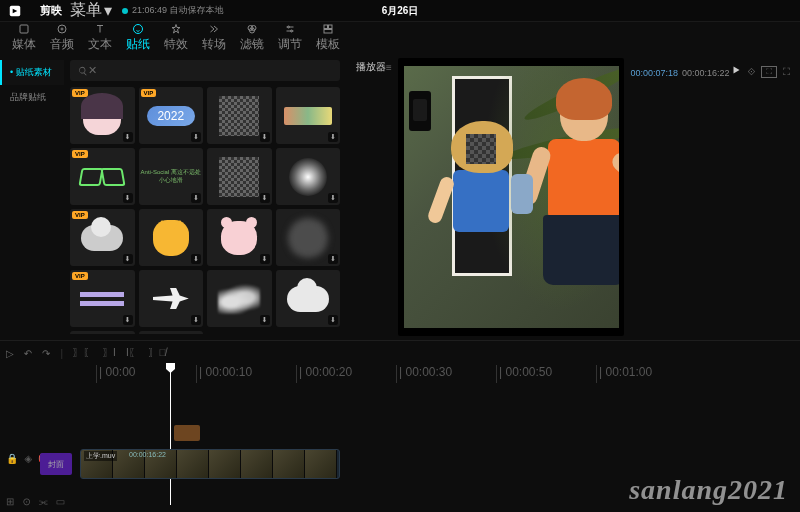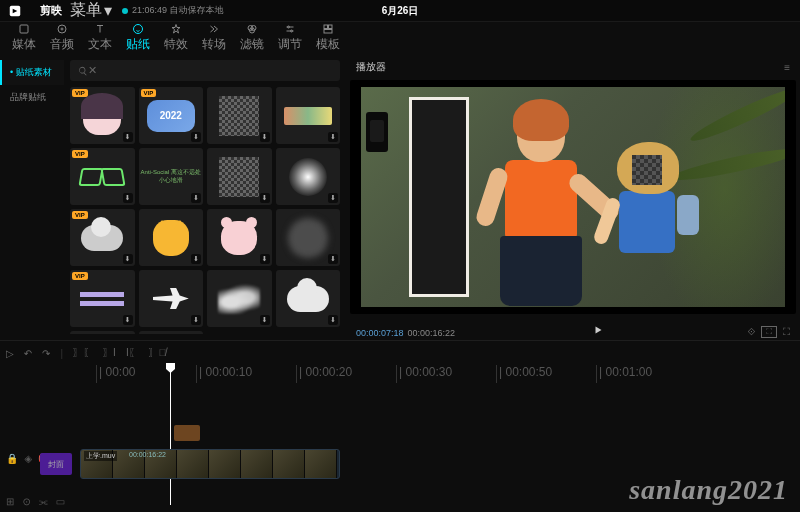--- a/index.html
+++ b/index.html
@@ -23,21 +23,21 @@
 .side-item.active{color:#00e5ff;border-left-color:#00e5ff;background:#111}
 .content{flex:1;padding:6px;display:flex;flex-direction:column}
 .search{display:flex;align-items:center;background:#1a1a1a;border-radius:3px;padding:4px 8px;margin-bottom:6px}
 .search svg{width:10px;height:10px;fill:#666}
 .search input{flex:1;background:none;border:none;color:#ccc;font-size:9px;padding:0 5px;outline:none}
 .clear{cursor:pointer;color:#666;font-size:11px}
 .grid{flex:1;overflow:hidden;display:grid;grid-template-columns:repeat(4,1fr);grid-auto-rows:57px;gap:4px}
 .sticker{background:#1e1e1e;border-radius:3px;position:relative;display:flex;align-items:center;justify-content:center;cursor:pointer}
 .vip{position:absolute;top:2px;left:2px;background:#ffa726;color:#000;font-size:6px;padding:1px 3px;border-radius:2px;font-weight:700}
 .dl{position:absolute;bottom:2px;right:2px;width:10px;height:10px;background:rgba(0,0,0,.6);border-radius:2px;display:flex;align-items:center;justify-content:center;color:#aaa;font-size:7px}
-.preview-panel{flex:1;display:flex;flex-direction:column;padding:2px 4px}
+.preview-panel{flex:1;display:flex;flex-direction:row;padding:2px 4px}
 .preview-header{height:22px;display:flex;align-items:center;padding:0 6px;font-size:10px;color:#ccc;justify-content:space-between}
 .preview-area{flex:1;background:#000;display:flex;align-items:center;justify-content:center;margin:2px 0;border-radius:2px;position:relative;overflow:hidden}
 .video-frame{width:95%;height:94%;background:linear-gradient(135deg,#5a6b4a 0%,#4a5540 35%,#3a4230 100%);position:relative;overflow:hidden}
 .door{position:absolute;left:48px;top:10px;width:60px;height:200px;background:#1a1a1a;border:3px solid #f0ede5}
 .lamp{position:absolute;left:5px;top:25px;width:22px;height:40px;background:#0a0a0a;border-radius:3px}
 .lamp::after{content:"";position:absolute;top:8px;left:4px;width:14px;height:22px;background:#1a1a1a;border-radius:2px}
 .palm{position:absolute;right:0;top:-10px;width:150px;height:280px;background:radial-gradient(ellipse at 60% 40%,rgba(80,110,40,.5) 0%,transparent 60%)}
 .palm::before,.palm::after{content:"";position:absolute;background:linear-gradient(90deg,#3a5020,#4a6028);border-radius:50%}
 .palm::before{width:120px;height:15px;top:30px;right:-20px;transform:rotate(-25deg)}
 .palm::after{width:130px;height:15px;top:80px;right:-15px;transform:rotate(-12deg)}
@@ -76,21 +76,21 @@
 .video-clip{position:absolute;top:66px;left:80px;height:30px;width:260px;background:#1a2530;border-radius:3px;border:1px solid #2a3a4a;display:flex;align-items:center;overflow:hidden}
 .clip-label{position:absolute;top:1px;left:3px;font-size:7px;color:#ccc;z-index:1;background:rgba(0,0,0,.5);padding:0 2px}
 .clip-dur{position:absolute;top:1px;left:48px;font-size:7px;color:#8bb;z-index:1}
 .thumb{height:100%;width:32px;background:linear-gradient(135deg,#4a4530,#2a2818);border-right:1px solid #0a0a0a}
 .cover-btn{position:absolute;left:40px;top:70px;width:32px;height:22px;background:#4c1d95;border-radius:2px;display:flex;align-items:center;justify-content:center;font-size:8px;color:#aaa;cursor:pointer}
 .bottom-tools{position:absolute;left:6px;bottom:4px;display:flex;gap:8px;color:#555;font-size:10px}
 .bottom-tools span{cursor:pointer}
 .watermark{position:absolute;right:12px;bottom:6px;font-size:28px;color:rgba(255,255,255,.55);font-style:italic;font-weight:600;letter-spacing:1px;pointer-events:none;font-family:Georgia,serif}
 .s-girl{width:38px;height:38px;background:#f5d5d8;border-radius:50% 50% 40% 40%;position:relative}
 .s-girl::before{content:"";position:absolute;top:-4px;left:-2px;width:42px;height:26px;background:#4a3548;border-radius:50% 50% 0 0}
-.s-2022{width:48px;height:32px;background:linear-gradient(135deg,#5e8fdb,#7aa8e8);border-radius:10px;display:flex;align-items:center;justify-content:center;color:#fff;font-size:10px;font-weight:700}
+.s-2022{width:48px;height:20px;background:linear-gradient(135deg,#5e8fdb,#7aa8e8);border-radius:10px;display:flex;align-items:center;justify-content:center;color:#fff;font-size:12px;font-weight:400}
 .s-noise{width:40px;height:40px;background:repeating-conic-gradient(#666 0 25%,#333 25% 50%) 0 0/6px 6px}
 .s-grad{width:48px;height:18px;background:linear-gradient(90deg,#d89068,#88b888,#e8d878);border-radius:2px}
 .s-glasses{width:44px;height:18px;position:relative}
 .s-glasses::before,.s-glasses::after{content:"";position:absolute;width:18px;height:14px;border:2px solid #6de86d;border-radius:3px;top:0}
 .s-glasses::before{left:0;transform:skewX(-10deg)}
 .s-glasses::after{right:0;transform:skewX(10deg)}
 .s-text{font-size:6px;color:#7aba6a;text-align:center;line-height:1.2}
 .s-blur{width:38px;height:38px;background:radial-gradient(circle,#fff 0%,rgba(255,255,255,.3) 50%,transparent 75%);border-radius:50%}
 .s-cloud{width:42px;height:26px;background:#e8e8e8;border-radius:14px;position:relative;filter:blur(.5px)}
 .s-cloud::before{content:"";position:absolute;width:20px;height:20px;background:#e8e8e8;border-radius:50%;top:-8px;left:10px}

